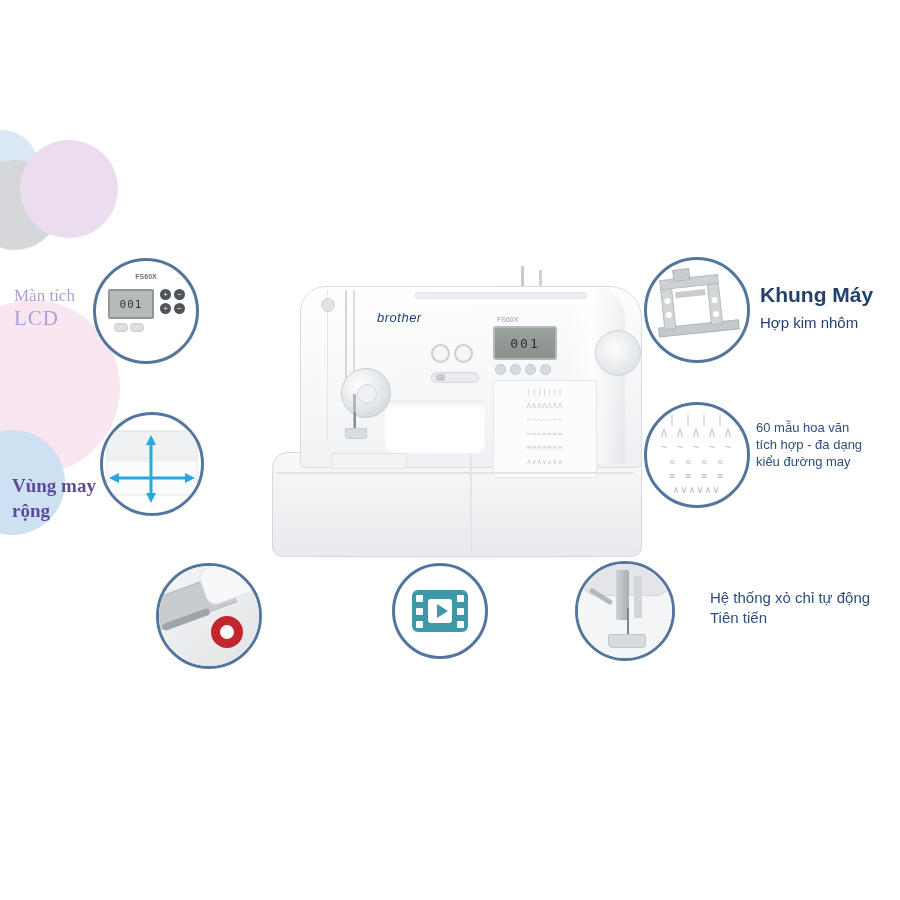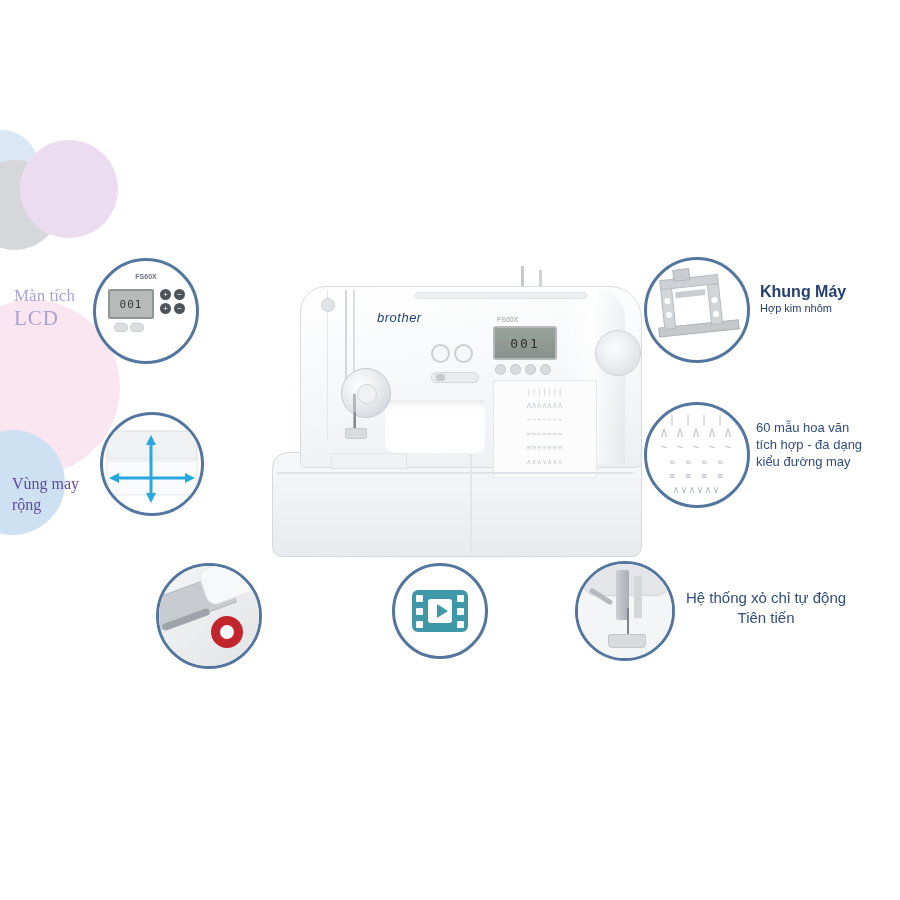--- a/index.html
+++ b/index.html
@@ -24,29 +24,29 @@
   #callout-threader{left:575px;top:561px;width:94px;height:94px;}
   #callout-stitches{left:644px;top:402px;width:100px;height:100px;}
   #callout-frame{left:644px;top:257px;width:100px;height:100px;}
 
   
   .pre{white-space:pre-line;}
   #label-lcd{left:14px;top:286px;color:#a9a2d4;font-family:"Liberation Serif",serif;}
   #label-lcd .l1{display:block;font-size:17px;}
   #label-lcd .l2{display:block;font-size:21px;letter-spacing:1px;}
   #label-sewing{left:12px;top:474px;color:#5c4a9c;font-family:"Liberation Serif",serif;
-                font-weight:normal;font-size:16px;line-height:1.3;}
+                font-weight:bold;font-size:19px;line-height:1.3;}
   #label-bobbin{left:15px;top:579px;color:#44639e;font-family:"Liberation Serif",serif;
                 font-weight:bold;font-size:17px;line-height:1.2;}
   #label-video{left:306px;top:583px;width:84px;color:#3f98a8;font-size:15px;line-height:1.25;text-align:center;}
-  #label-threader{left:686px;top:588px;color:#2f4d7d;font-size:15px;line-height:1.3;text-align:center;}
+  #label-threader{left:710px;top:588px;color:#2f4d7d;font-size:15px;line-height:1.3;}
   #label-stitches{left:756px;top:420px;color:#2f4d7d;font-size:13px;line-height:1.3;}
   #label-frame{left:760px;top:283px;color:#24406d;}
-  #label-frame .fb{display:block;font-weight:bold;font-size:16px;}
-  #label-frame .fr{display:block;font-size:11px;margin-top:1px;}
+  #label-frame .fb{display:block;font-weight:bold;font-size:21px;}
+  #label-frame .fr{display:block;font-size:15px;margin-top:7px;}
 
   
   #machine{left:265px;top:262px;width:385px;height:300px;}
   #m-shadow{left:5px;top:285px;width:370px;height:14px;border-radius:50%;
             background:radial-gradient(ellipse at center,rgba(0,0,0,0.08),rgba(0,0,0,0) 70%);}
   #m-base{left:7px;top:190px;width:368px;height:103px;border-radius:16px 8px 10px 10px;
           background:linear-gradient(#f7f8fa,#e8eaed);border:1px solid #d6d8db;}
   #m-body{left:35px;top:24px;width:340px;height:180px;border-radius:26px 32px 6px 6px;
           background:linear-gradient(175deg,#ffffff 0%,#f6f7f9 55%,#edeff2 100%);border:1px solid #dadce0;}
   #m-highlight{left:300px;top:26px;width:60px;height:176px;border-radius:0 30px 0 0;pointer-events:none;

